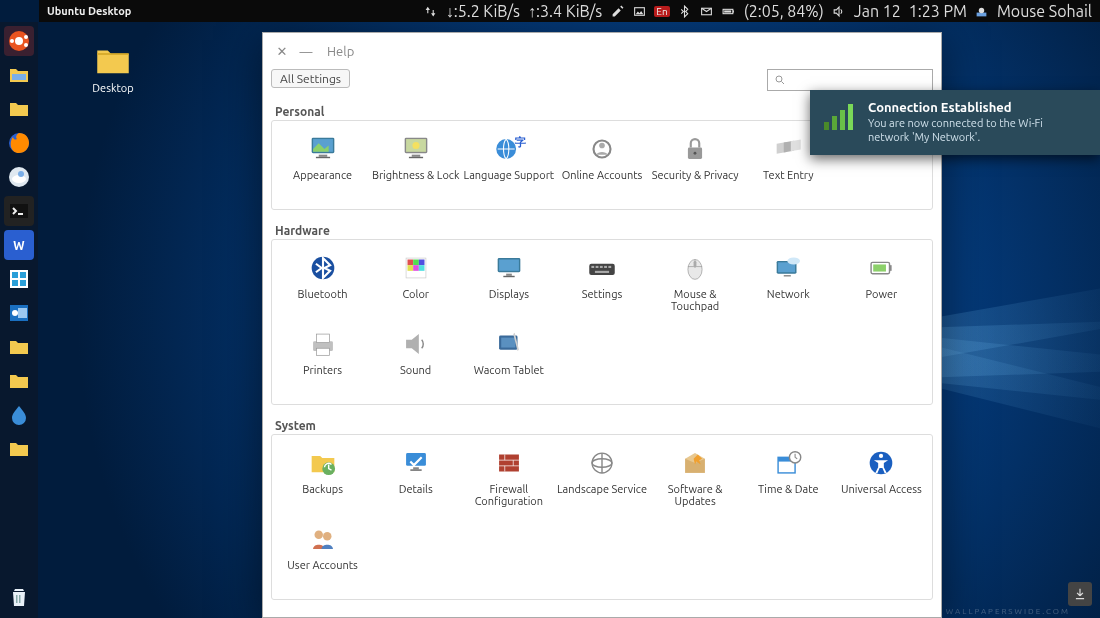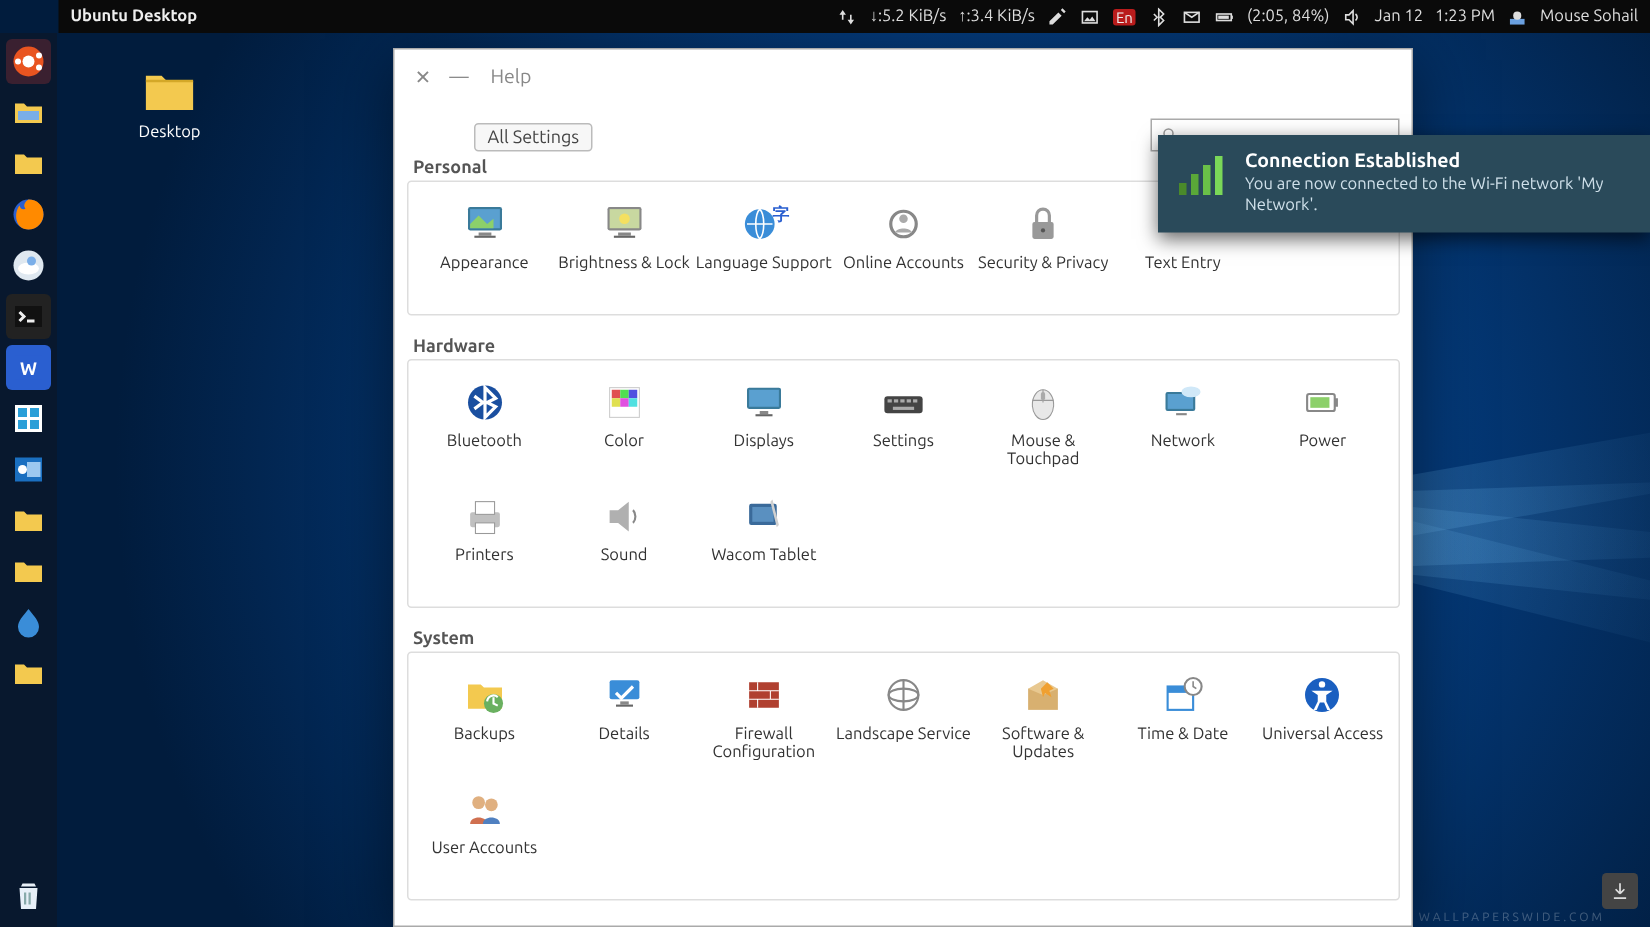--- a/index.html
+++ b/index.html
@@ -14,52 +14,52 @@
 .r3 { right: -50px; top: 360px; width: 550px; height: 45px; transform: rotate(6deg); opacity: .5; }
 .r4 { right: -50px; top: 400px; width: 520px; height: 40px; transform: rotate(14deg); opacity: .4; }
 
 
 .topbar { position: absolute; top: 0; left: 0; right: 0; height: 22px; background: #0a0a0a; color: #eee; font-size: 11px; display: flex; align-items: center; padding: 0 8px; z-index: 100; margin-left: 39px; }
 .topbar .title { font-weight: bold; }
 .topbar .spacer { flex: 1; }
 .topbar .tray { display: flex; align-items: center; gap: 8px; }
 .tray-icon { display: inline-flex; align-items: center; justify-content: center; width: 14px; height: 14px; }
 .tray svg { width: 13px; height: 13px; fill: #ddd; }
-.tray-text { font-size: 11px; color: #ddd; }
+.tray-text { font-size: 16px; color: #ddd; }
 .lang-box { background: #b91c1c; color: #eee; padding: 0 2px; border-radius: 2px; font-size: 10px; }
 
 
 .launcher { position: absolute; top: 22px; left: 0; width: 38px; bottom: 0; background: rgba(20,20,25,0.4); display: flex; flex-direction: column; align-items: center; padding-top: 4px; gap: 4px; z-index: 50; }
 .launch-item { width: 30px; height: 30px; border-radius: 4px; display: flex; align-items: center; justify-content: center; position: relative; }
 .launch-item svg { width: 24px; height: 24px; }
 .launcher-spacer { flex: 1; }
 .trash { margin-bottom: 6px; }
 
 
 .desktop-icon { position: absolute; width: 70px; display: flex; flex-direction: column; align-items: center; color: #fff; font-size: 11px; text-align: center; }
 .desktop-icon svg { width: 42px; height: 42px; }
 
 
 .window { position: absolute; top: 32px; left: 262px; width: 680px; height: 586px; background: #fff; border: 1px solid #aaa; box-shadow: 0 8px 40px rgba(0,0,0,.5); z-index: 60; overflow: hidden; }
 .win-title { height: 36px; display: flex; align-items: center; padding: 0 12px; gap: 14px; color: #888; font-size: 13px; border-bottom: 0; }
 .win-controls { display: flex; gap: 10px; }
 .win-ctrl { width: 14px; height: 14px; display: flex; align-items: center; justify-content: center; color: #888; font-size: 13px; cursor: pointer; }
-.win-toolbar { height: 32px; display: flex; align-items: flex-end; padding: 0 8px; gap: 24px; margin-left: 45px; }
+.win-toolbar { height: 32px; display: flex; align-items: flex-start; padding: 0 8px; gap: 24px; }
 .all-settings { border: 1px solid #bbb; background: #f7f7f7; padding: 2px 8px; font-size: 12px; border-radius: 3px; color: #444; }
 .search-box { margin-left: auto; width: 166px; height: 22px; border: 1px solid #aaa; display: flex; align-items: center; padding: 0 6px; color: #999; }
 .search-box svg { width: 12px; height: 12px; fill: #999; }
 .win-body { padding: 0 8px 12px; overflow-y: auto; height: calc(100% - 68px); }
 .section-label { font-size: 12px; color: #555; font-weight: bold; padding: 4px 4px 2px; }
 .section-box { border: 1px solid #ddd; border-radius: 3px; padding: 8px 4px; margin-bottom: 10px; display: grid; grid-template-columns: repeat(7, 1fr); gap: 4px 0; }
 .setting-item { display: flex; flex-direction: column; align-items: center; text-align: center; font-size: 11px; color: #333; min-height: 72px; cursor: pointer; padding-top: 2px; }
 .setting-item .ico { width: 36px; height: 36px; display: flex; align-items: center; justify-content: center; margin-bottom: 2px; }
 .setting-item svg { width: 34px; height: 34px; }
 
 
-.notif { position: absolute; top: 90px; right: 0; width: 328px; background: #2a4a5a; color: #fff; padding: 10px 14px 10px 58px; box-shadow: 0 4px 12px rgba(0,0,0,.6); z-index: 90; }
+.notif { position: absolute; top: 90px; right: 0; width: 290px; background: #2a4a5a; color: #fff; padding: 10px 14px 10px 58px; box-shadow: 0 4px 12px rgba(0,0,0,.6); z-index: 90; }
 .notif-icon { position: absolute; left: 12px; top: 12px; }
 .notif-title { font-weight: bold; font-size: 13px; }
 .notif-body { font-size: 11px; color: #cfe0ea; margin-top: 2px; line-height: 1.3; }
 
 
 .dl-ind { position: absolute; bottom: 12px; right: 8px; width: 24px; height: 24px; background: #444; border-radius: 3px; display:flex;align-items:center;justify-content:center; z-index:40; }
 .dl-ind svg { width: 14px; height: 14px; fill: #ddd; }
 
 .watermark { position:absolute; bottom:2px; right:30px; font-size:8px; letter-spacing:2px; color:rgba(255,255,255,.25); z-index:30; }
 

